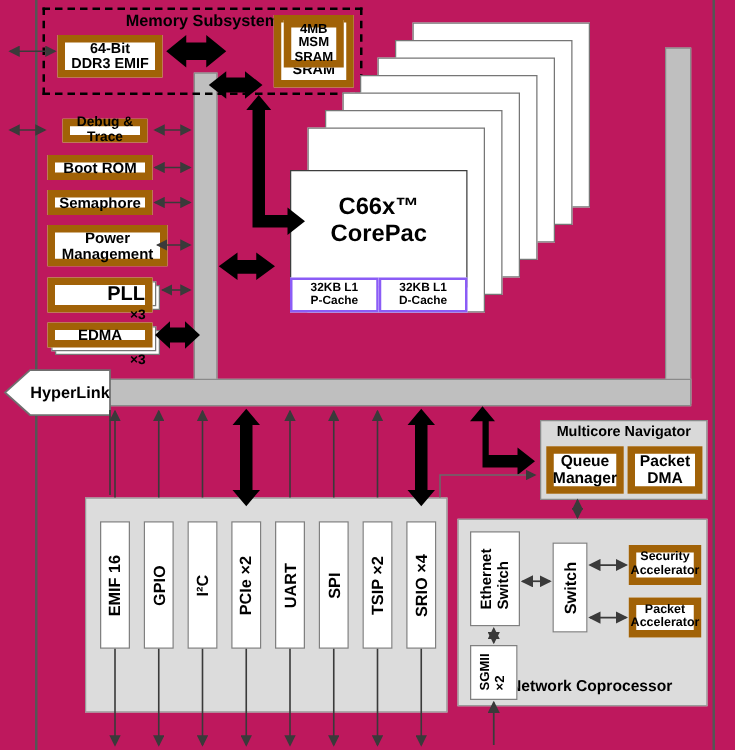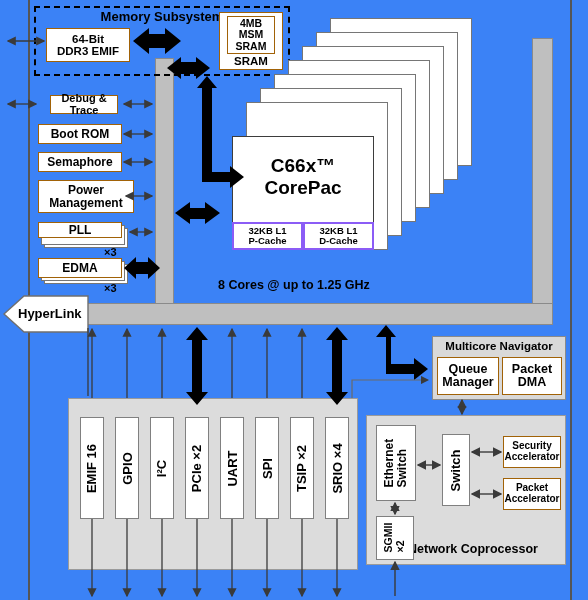--- a/index.html
+++ b/index.html
@@ -3,27 +3,27 @@
 <meta charset="utf-8">
 <style>
   html,body{margin:0;padding:0;background:#fff;}
   body{
     font-family:"Liberation Sans", sans-serif;
     -webkit-font-smoothing:antialiased;
   }
   #root{
     position:relative;
     width:588px;height:600px;
-    background:#3b82f6;
+    background:#be185d;
     overflow:hidden;
   }
   .abs{position:absolute;box-sizing:border-box;}
   .box{
     position:absolute;box-sizing:border-box;
-    background:#fff;border:1px solid #a16207;
+    background:#fff;border:6px solid #a16207;
     display:flex;align-items:center;justify-content:center;
     text-align:center;font-weight:bold;color:#000;
     line-height:1.08;
   }
   .box.dark{border:2px solid #8b5cf6;}
   .lbl{display:block;}
   .vtext{
     position:absolute;box-sizing:border-box;
     background:#fff;border:1px solid #808080;
     display:flex;align-items:center;justify-content:center;
@@ -89,21 +89,21 @@
     <span class="lbl">Semaphore</span>
   </div>
 
   <div class="box" style="left:38px;top:180px;width:96px;height:33px;font-size:12px;flex-direction:column;">
     <span class="lbl">Power</span>
     <span class="lbl">Management</span>
   </div>
 
   <div class="stackbox" style="left:44px;top:228px;width:84px;height:20px;"></div>
   <div class="stackbox" style="left:41px;top:225px;width:84px;height:20px;"></div>
-  <div class="box" style="left:38px;top:222px;width:84px;height:16px;font-size:12px;">
+  <div class="box" style="left:38px;top:222px;width:84px;height:28px;font-size:16px;justify-content:flex-end;">
     <span class="lbl">PLL</span>
   </div>
   <div class="title" style="left:104px;top:246px;font-size:11px;">×3</div>
 
   <div class="stackbox" style="left:44px;top:264px;width:84px;height:20px;"></div>
   <div class="stackbox" style="left:41px;top:261px;width:84px;height:20px;"></div>
   <div class="box" style="left:38px;top:258px;width:84px;height:20px;font-size:12px;">
     <span class="lbl">EDMA</span>
   </div>
   <div class="title" style="left:104px;top:282px;font-size:11px;">×3</div>
@@ -122,28 +122,27 @@
 
   <div class="box dark" style="left:232px;top:222px;width:71px;height:28px;font-size:9.5px;flex-direction:column;">
     <span class="lbl">32KB L1</span>
     <span class="lbl">P-Cache</span>
   </div>
   <div class="box dark" style="left:303px;top:222px;width:71px;height:28px;font-size:9.5px;flex-direction:column;">
     <span class="lbl">32KB L1</span>
     <span class="lbl">D-Cache</span>
   </div>
 
-  <div class="title" style="left:218px;top:278px;font-size:12.5px;">8 Cores @ up to 1.25 GHz</div>
 
   <div class="teranet" style="left:60px;top:303px;width:493px;height:22px;"></div>
 
   <svg class="overlay">
     <polygon points="24,296 88,296 88,332 24,332 4,314" fill="#ffffff" stroke="#6f6f6f" stroke-width="1.4"></polygon>
   </svg>
-  <div class="title" style="left:18px;top:306px;width:76px;text-align:left;font-size:13px;">HyperLink</div>
+  <div class="title" style="left:18px;top:306px;width:76px;text-align:center;font-size:13px;">HyperLink</div>
 
   <div class="lightpanel" style="left:68px;top:398px;width:290px;height:172px;"></div>
 
   <div class="vtext" style="left:80px;top:417px;width:24px;height:102px;">
     <span>EMIF 16</span>
   </div>
   <div class="vtext" style="left:115px;top:417px;width:24px;height:102px;">
     <span>GPIO</span>
   </div>
   <div class="vtext" style="left:150px;top:417px;width:24px;height:102px;">

